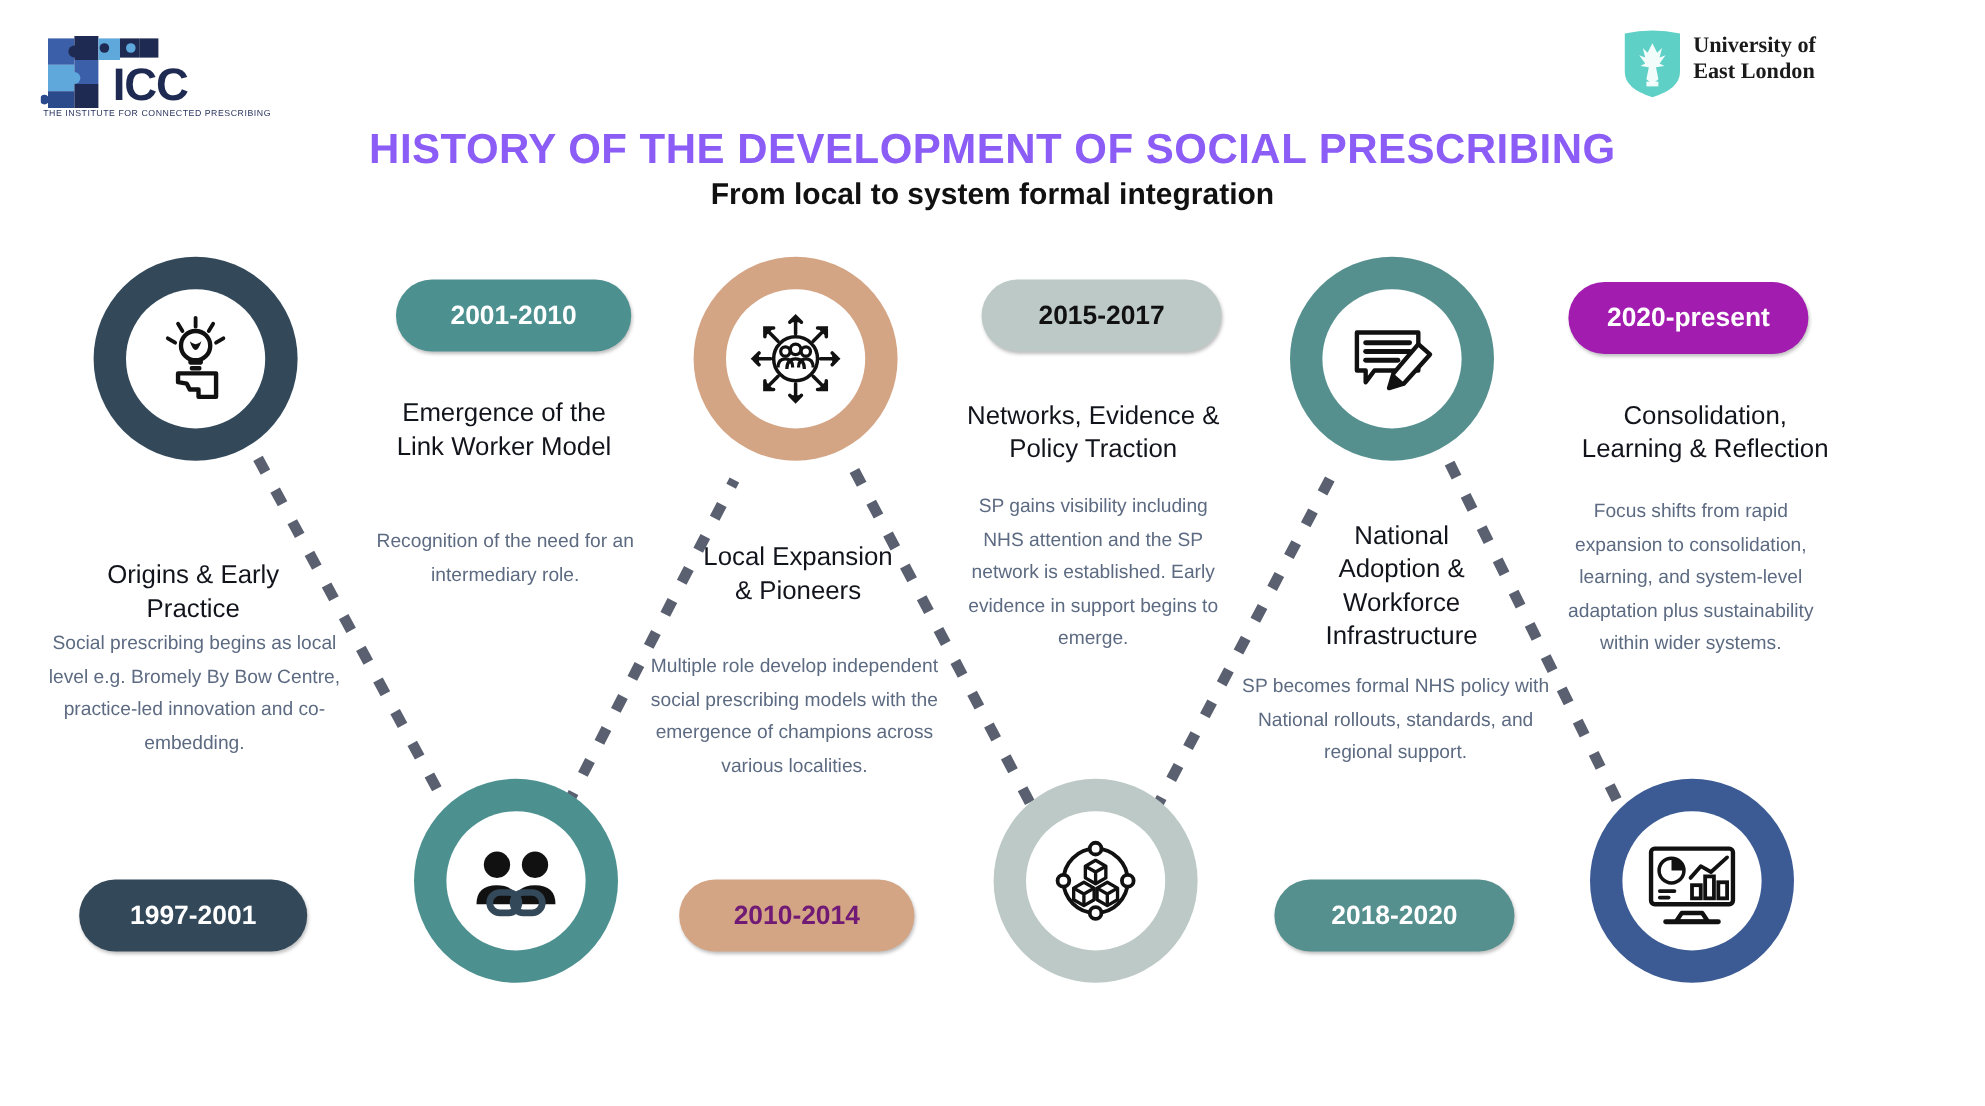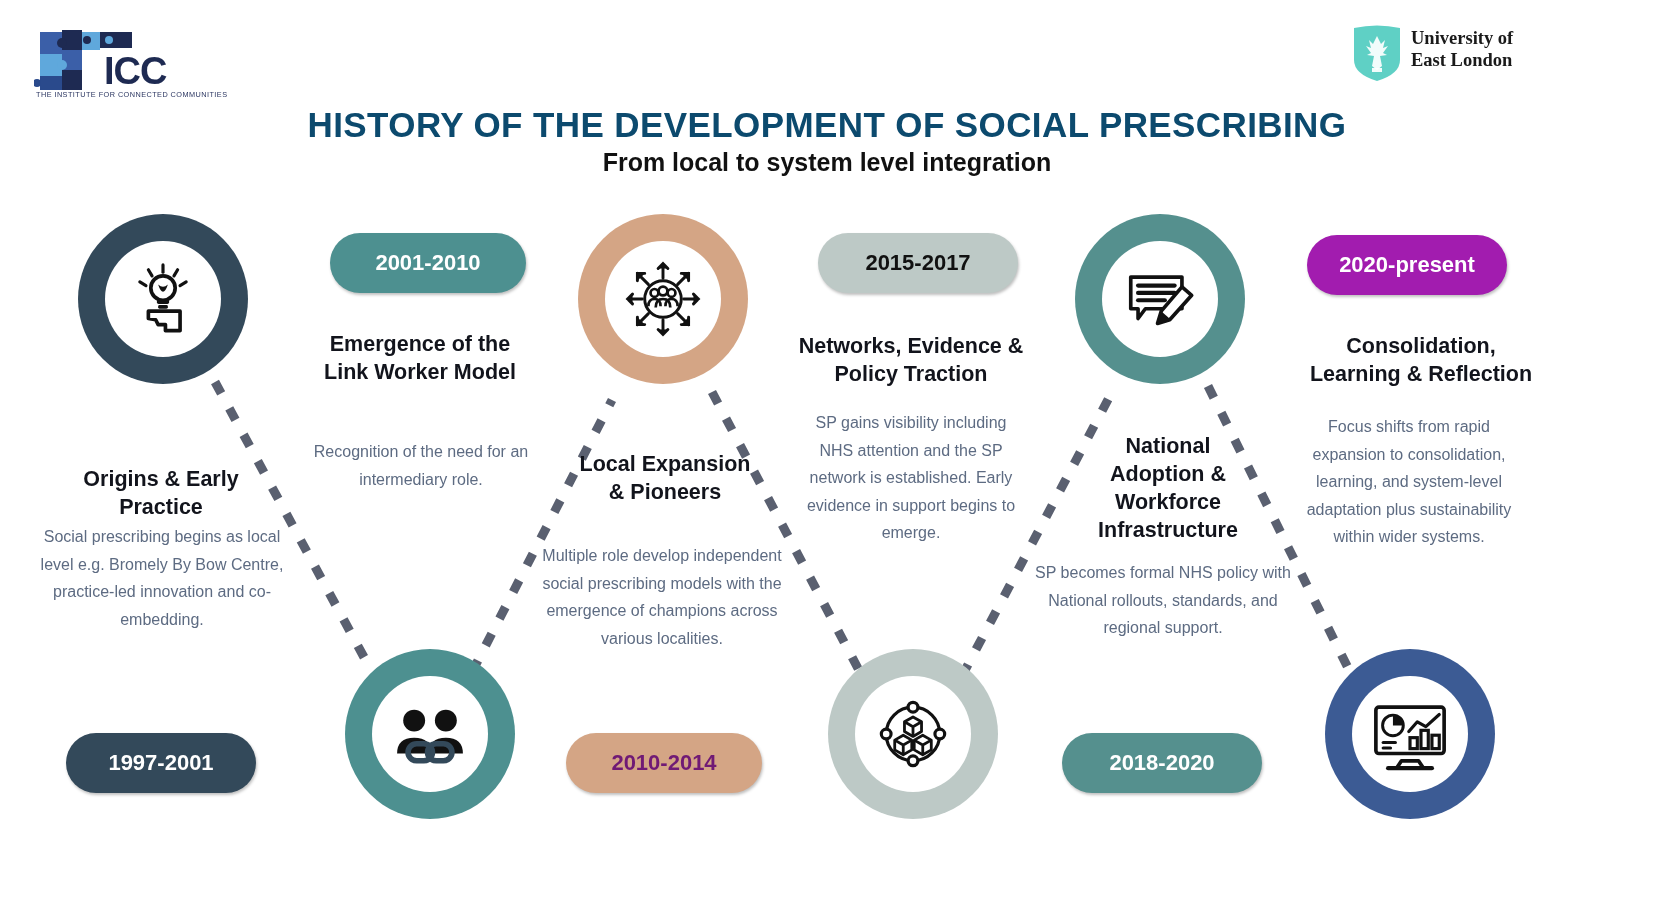--- a/index.html
+++ b/index.html
@@ -8,21 +8,21 @@
     width:1654px; height:922px;
     font-family:"Liberation Sans", sans-serif;
     position:relative; overflow:hidden;
     color:#5d6b82;
   }
 
   
   #icc-logo{ position:absolute; left:34px; top:26px; width:180px; height:78px; }
   #icc-puzzle{ position:absolute; left:0; top:0; }
   #icc-word{
-    position:absolute; left:70px; top:24px;
+    position:absolute; left:60px; top:24px;
     font-size:38px; font-weight:bold; color:#1e2a52;
     letter-spacing:-1px; font-family:"Liberation Sans", sans-serif;
   }
   #icc-tag{
     position:absolute; left:2px; top:64px;
     font-size:7.3px; color:#2a3560; letter-spacing:0.45px;
     white-space:nowrap; font-family:"Liberation Sans", sans-serif;
   }
 
   #uel-logo{ position:absolute; right:130px; top:24px; width:175px; height:58px;text-decoration:underline; }
@@ -31,21 +31,21 @@
     position:absolute; left:62px; top:3px;
     font-family:"Liberation Serif", serif; font-weight:bold;
     font-size:18.5px; line-height:22px; color:#1a1a1a;
     white-space:nowrap;
   }
 
   
   #title{
     position:absolute; left:0; right:0; top:105px;
     text-align:center;
-    font-size:35px; font-weight:bold; color:#0c4a6e;
+    font-size:35px; font-weight:bold; color:#8b5cf6;
     letter-spacing:0.4px;
   }
   #subtitle{
     position:absolute; left:0; right:0; top:148px;
     text-align:center;
     font-size:25px; font-weight:bold; color:#111111;
   }
 
   
   #connectors{ position:absolute; left:0; top:0; width:1654px; height:922px; }
@@ -76,21 +76,21 @@
     position:absolute; height:60px;
     border-radius:30px;
     display:flex; align-items:center; justify-content:center;
     font-size:22px; font-weight:bold;
     box-shadow:1px 2px 3px rgba(0,0,0,0.25);
   }
 
   
   .col-head{
     position:absolute; text-align:center;
-    font-size:21.5px; font-weight:bold; color:#12141c;
+    font-size:21.5px; font-weight:normal; color:#12141c;
     line-height:28px;
   }
   .col-body{
     position:absolute; text-align:center;
     font-size:16px; color:#5d6b82; line-height:27.5px;
   }
 </style>
 </head>
 <body>
 
@@ -105,37 +105,37 @@
     <rect x="48" y="6" width="18" height="18" fill="#5fa8dc"></rect>
     <rect x="66" y="6" width="16" height="16" fill="#1e2a52"></rect>
     <rect x="82" y="6" width="16" height="16" fill="#1e2a52"></rect>
     <circle cx="28" cy="17" r="5" fill="#1e2a52"></circle>
     <circle cx="28" cy="39" r="5" fill="#5fa8dc"></circle>
     <circle cx="3" cy="57" r="4" fill="#2a4a8c"></circle>
     <circle cx="53" cy="14" r="4" fill="#1e2a52"></circle>
     <circle cx="75" cy="14" r="4" fill="#5fa8dc"></circle>
   </svg>
   <div id="icc-word">ICC</div>
-  <div id="icc-tag">THE INSTITUTE FOR CONNECTED COMMUNITIES</div>
+  <div id="icc-tag">THE INSTITUTE FOR CONNECTED PRESCRIBING</div>
 </div>
 
 <div id="uel-logo">
   <svg id="uel-shield" width="56" height="58" viewBox="0 0 56 58">
     <path d="M5 4 Q28 -1 51 4 L51 36 Q51 50 28 57 Q5 50 5 36 Z" fill="#5fd0c5"></path>
     <path d="M28 12 L24 20 L20 16 L22 24 L17 22 L22 29 L18 31 L25 32 L23 42 L28 46 L33 42 L31 32 L38 31 L34 29 L39 22 L34 24 L36 16 L32 20 Z" fill="#ffffff" opacity="0.92"></path>
     <rect x="23" y="44" width="10" height="4" fill="#ffffff" opacity="0.92"></rect>
   </svg>
   <div id="uel-text">
     <span>University of</span><br>
     <span>East London</span>
   </div>
 </div>
 
 <div id="title">HISTORY OF THE DEVELOPMENT OF SOCIAL PRESCRIBING</div>
-<div id="subtitle">From local to system level integration</div>
+<div id="subtitle">From local to system formal integration</div>
 
 <svg id="connectors">
   <g stroke="#5a6070" stroke-width="9" stroke-dasharray="13 17" stroke-linecap="butt" fill="none">
     <line x1="215" y1="382" x2="372" y2="672"></line>
     <line x1="472" y1="672" x2="612" y2="400"></line>
     <line x1="712" y1="392" x2="862" y2="676"></line>
     <line x1="962" y1="676" x2="1112" y2="392"></line>
     <line x1="1208" y1="386" x2="1350" y2="672"></line>
   </g>
 </svg>

